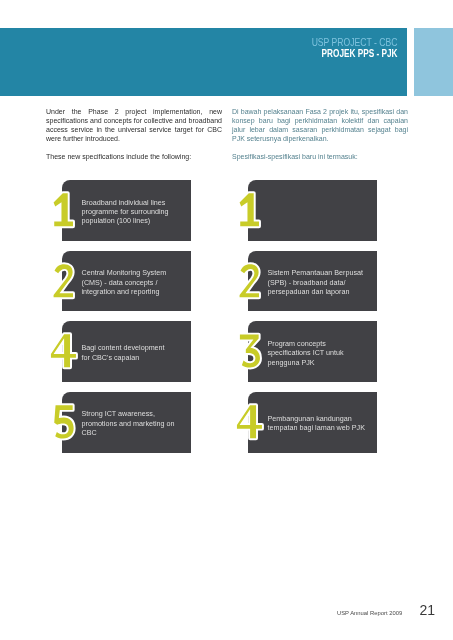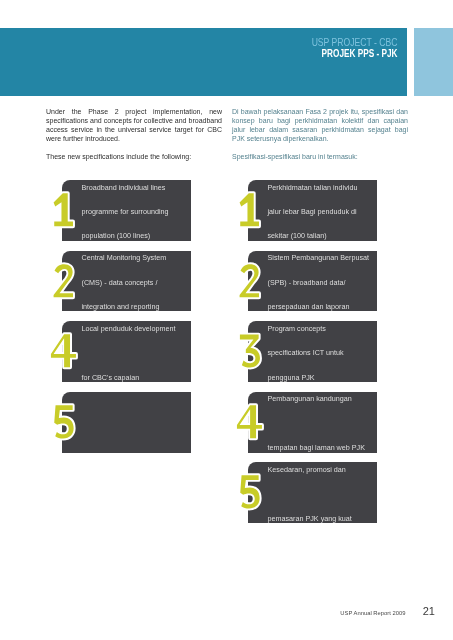--- a/index.html
+++ b/index.html
@@ -37,29 +37,29 @@
   .col { position:absolute; top:180px; width:129px; }
   .col-l { left:62px; }
   .col-r { left:248px; }
   .card {
     position:relative; width:129px; height:60.8px; margin-bottom:9.8px;
     background:#414145; border-radius:8px 0 0 0;
   }
   .card .num { position:absolute; left:-15.1px; top:10.1px; }
   .card .txt {
     position:absolute; left:19.5px; top:0; height:60.8px; width:110px;
-    display:flex; flex-direction:column; justify-content:space-between;
+    display:flex; flex-direction:column; justify-content:center;
     color:#dedede; font-size:7.2px; line-height:9.4px; white-space:nowrap;
     padding-top:2.6px; box-sizing:border-box;
   }
 
   
   .footer { position:absolute; left:0; right:0; top:601px; text-align:right; padding-right:18px; }
   .footer .lbl { font-size:5.85px; color:#4a4a4a; }
-  .footer .pg { font-size:11px; color:#3a3a3a; margin-left:12.8px; }
+  .footer .pg { font-size:14px; color:#3a3a3a; margin-left:12.8px; }
 </style>
 </head>
 <body>
 
 <div class="page">
   <div class="hdr-band"></div>
   <div class="hdr-accent"></div>
   <div class="hdr-text">
     <div class="hdr-l1">USP PROJECT - CBC</div>
     <div class="hdr-l2">PROJEK PPS - PJK</div>
@@ -99,53 +99,53 @@
           <div>integration and reporting</div>
         </div>
       </div>
       <div class="card">
         <div class="num">
           <svg viewBox="-50 -10 100 120" width="32.90" height="39.48" style="display: block;">
             <path d="M2 0 L20 0 L20 60 L38 60 L38 71 L20 71 L20 100 L2 100 L2 71 L-38 71 L-38 60 Z M2 12 L-30 60 L2 60 Z" fill="#c8cc28" stroke="#ffffff" stroke-width="12" stroke-linejoin="round" paint-order="stroke"></path>
           </svg>
         </div>
         <div class="txt">
-          <div>Local penduduk development</div>
+          <div>Bagi content development</div>
           <div>for CBC's capaian</div>
         </div>
       </div>
       <div class="card">
         <div class="num">
           <svg viewBox="-50 -10 100 120" width="32.90" height="39.48" style="display: block;">
             <path d="M-24 0 L28 0 L28 14 L-11 14 L-14 39 C-10 38 -5 37 1 37 C20 37 31 50 31 70 C31 89 18 101 -1 101 C-11 101 -19 98 -25 94 L-20 81 C-15 85 -9 88 -1 88 C9 88 16 82 16 71 C16 60 9 55 -2 55 C-8 55 -15 57 -19 59 L-28 53 Z" fill="#c8cc28" stroke="#ffffff" stroke-width="12" stroke-linejoin="round" paint-order="stroke"></path>
           </svg>
+        </div>
+        <div class="txt">
+          <div>Strong ICT awareness,</div>
+          <div>promotions and marketing on</div>
+          <div>CBC</div>
         </div>
       </div>
     </div>
   <div class="col col-r">
       <div class="card">
         <div class="num">
           <svg viewBox="-50 -10 100 120" width="32.90" height="39.48" style="display: block;">
             <path d="M13 0 L13 86 L29 86 L29 100 L-28 100 L-28 86 L-6 86 L-6 27 L-25 40 L-30 28 L-2 0 Z" fill="#c8cc28" stroke="#ffffff" stroke-width="12" stroke-linejoin="round" paint-order="stroke"></path>
           </svg>
         </div>
-        <div class="txt">
-          <div>Perkhidmatan talian individu</div>
-          <div>jalur lebar Bagi penduduk di</div>
-          <div>sekitar (100 talian)</div>
-        </div>
       </div>
       <div class="card">
         <div class="num">
           <svg viewBox="-50 -10 100 120" width="32.90" height="39.48" style="display: block;">
             <path d="M-27 20 C-23 8 -12 0 2 0 C18 0 28 9 28 24 C28 35 22 44 12 55 L-12 88 L29 88 L29 100 L-30 100 L-30 93 L2 52 C10 43 15 36 15 27 C15 20 11 14 3 14 C-4 14 -11 19 -16 27 Z" fill="#c8cc28" stroke="#ffffff" stroke-width="12" stroke-linejoin="round" paint-order="stroke"></path>
           </svg>
         </div>
         <div class="txt">
-          <div>Sistem Pembangunan Berpusat</div>
+          <div>Sistem Pemantauan Berpusat</div>
           <div>(SPB) - broadband data/</div>
           <div>persepaduan dan laporan</div>
         </div>
       </div>
       <div class="card">
         <div class="num">
           <svg viewBox="-50 -10 100 120" width="32.90" height="39.48" style="display: block;">
             <path d="M-29 1 L28 1 L28 13 L3 41 C18 43 32 52 32 73 C32 89 19 101 2 101 C-8 101 -17 98 -23 94 L-18 80 C-13 85 -6 88 2 88 C12 88 18 81 18 73 C18 62 9 57 -5 57 L-11 57 L-11 46 L12 16 L-29 16 Z" fill="#c8cc28" stroke="#ffffff" stroke-width="12" stroke-linejoin="round" paint-order="stroke"></path>
           </svg>
         </div>
@@ -159,30 +159,19 @@
         <div class="num">
           <svg viewBox="-50 -10 100 120" width="32.90" height="39.48" style="display: block;">
             <path d="M2 0 L20 0 L20 60 L38 60 L38 71 L20 71 L20 100 L2 100 L2 71 L-38 71 L-38 60 Z M2 12 L-30 60 L2 60 Z" fill="#c8cc28" stroke="#ffffff" stroke-width="12" stroke-linejoin="round" paint-order="stroke"></path>
           </svg>
         </div>
         <div class="txt">
           <div>Pembangunan kandungan</div>
           <div>tempatan bagi laman web PJK</div>
         </div>
       </div>
-      <div class="card">
-        <div class="num">
-          <svg viewBox="-50 -10 100 120" width="32.90" height="39.48" style="display: block;">
-            <path d="M-24 0 L28 0 L28 14 L-11 14 L-14 39 C-10 38 -5 37 1 37 C20 37 31 50 31 70 C31 89 18 101 -1 101 C-11 101 -19 98 -25 94 L-20 81 C-15 85 -9 88 -1 88 C9 88 16 82 16 71 C16 60 9 55 -2 55 C-8 55 -15 57 -19 59 L-28 53 Z" fill="#c8cc28" stroke="#ffffff" stroke-width="12" stroke-linejoin="round" paint-order="stroke"></path>
-          </svg>
-        </div>
-        <div class="txt">
-          <div>Kesedaran, promosi dan</div>
-          <div>pemasaran PJK yang kuat</div>
-        </div>
-      </div>
     </div>
 
   <div class="footer">
     <span class="lbl">USP Annual Report 2009</span>
     <span class="pg">21</span>
   </div>
 </div>
 
 </body></html>

